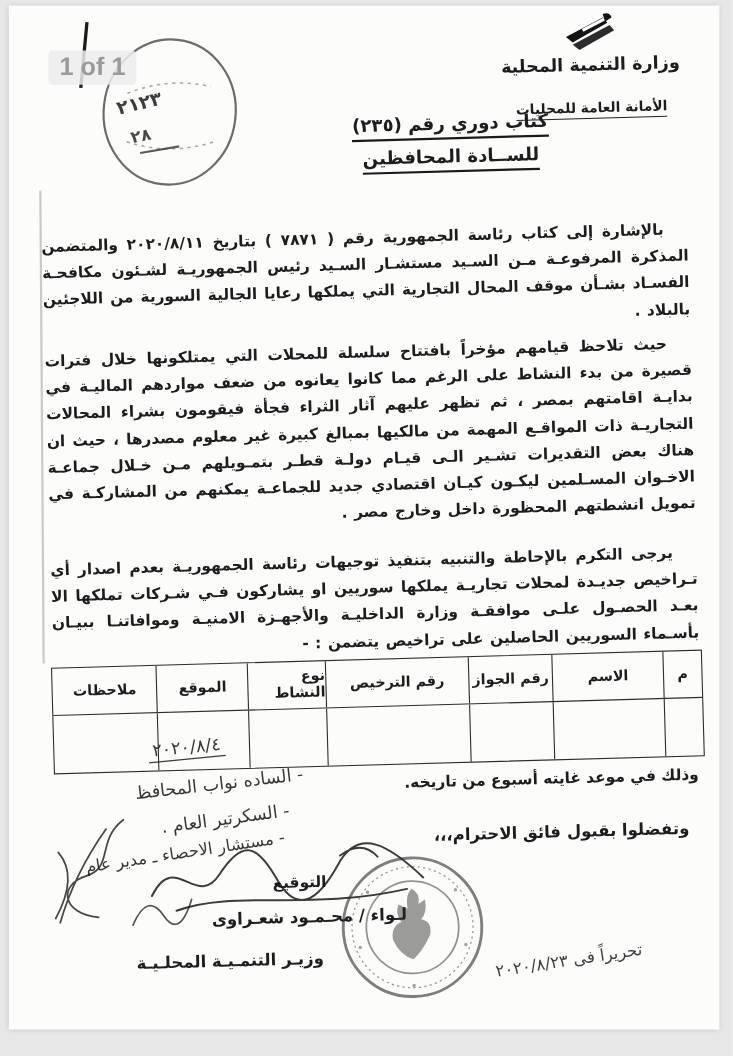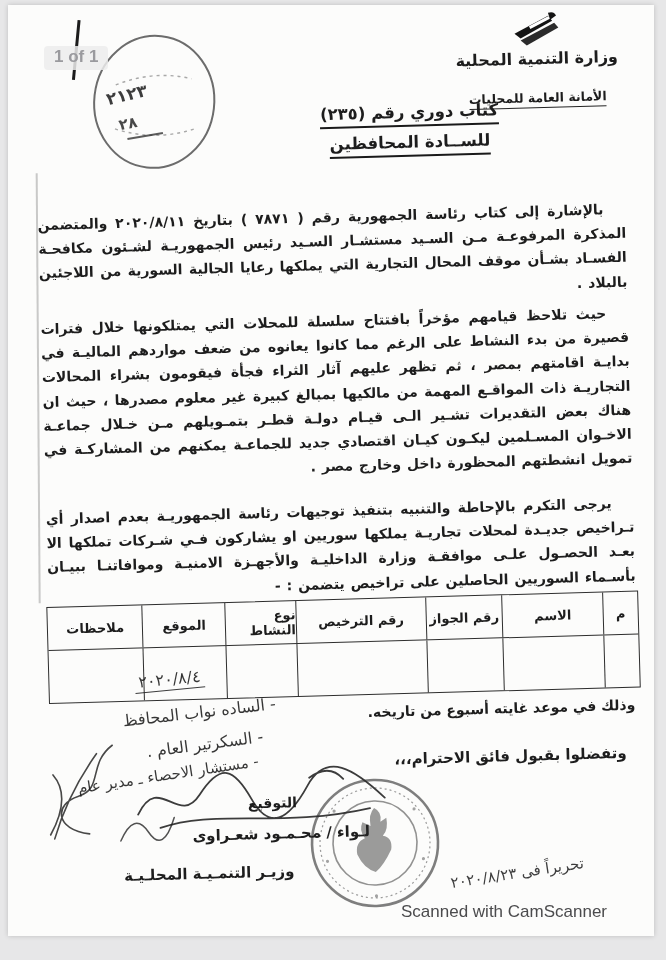--- a/index.html
+++ b/index.html
@@ -3,21 +3,21 @@
 <meta charset="utf-8">
 <style>
   html,body{margin:0;padding:0;width:666px;height:960px;overflow:hidden;
     background:#e7e7e8;font-family:"DejaVu Sans",sans-serif;}
   .page{position:absolute;left:8px;top:5px;width:646px;height:931px;
     background:#fcfcfb;box-shadow:0 0 5px rgba(0,0,0,.18);overflow:hidden;}
   .doc{position:absolute;inset:0;transform:rotate(-1.6deg);transform-origin:50% 40%;
     direction:rtl;color:#1d1d1d;}
   
   .page-indicator{position:absolute;left:44px;top:46px;z-index:30;
-    font-family:"Liberation Sans",sans-serif;font-weight:bold;font-size:17px;
+    font-family:"Liberation Sans",sans-serif;font-weight:bold;font-size:23px;
     color:#9a9a9e;background:rgba(236,236,236,.85);padding:1px 10px 3px;border-radius:4px;}
   .watermark{position:absolute;left:393px;top:897px;z-index:30;
     font-family:"Liberation Sans",sans-serif;font-size:17px;color:#4b4b4d;}
   
   .letterhead{position:absolute;top:12px;right:-4px;width:225px;text-align:center;}
   .emblem{display:block;margin:0 auto 2px;}
   .ministry{font-size:16px;font-weight:bold;letter-spacing:.5px;}
   .secretariat{font-size:12.5px;font-weight:bold;border-bottom:1.5px solid #222;
     display:inline-block;padding-bottom:2px;margin-top:3px;}
   
@@ -168,16 +168,15 @@
         <circle cx="36" cy="40" r="1.6"></circle>
           <circle cx="116" cy="40" r="1.6"></circle>
         <circle cx="28" cy="90" r="1.6"></circle>
           <circle cx="124" cy="90" r="1.6"></circle>
         <circle cx="76" cy="126" r="1.6"></circle>
       </g>
     </svg>
 
   </div>
 
-  <div class="watermark">Scanned with CamScanner</div>
 </div>
 
 <div class="page-indicator">1 of 1</div>
 
 </body></html>

